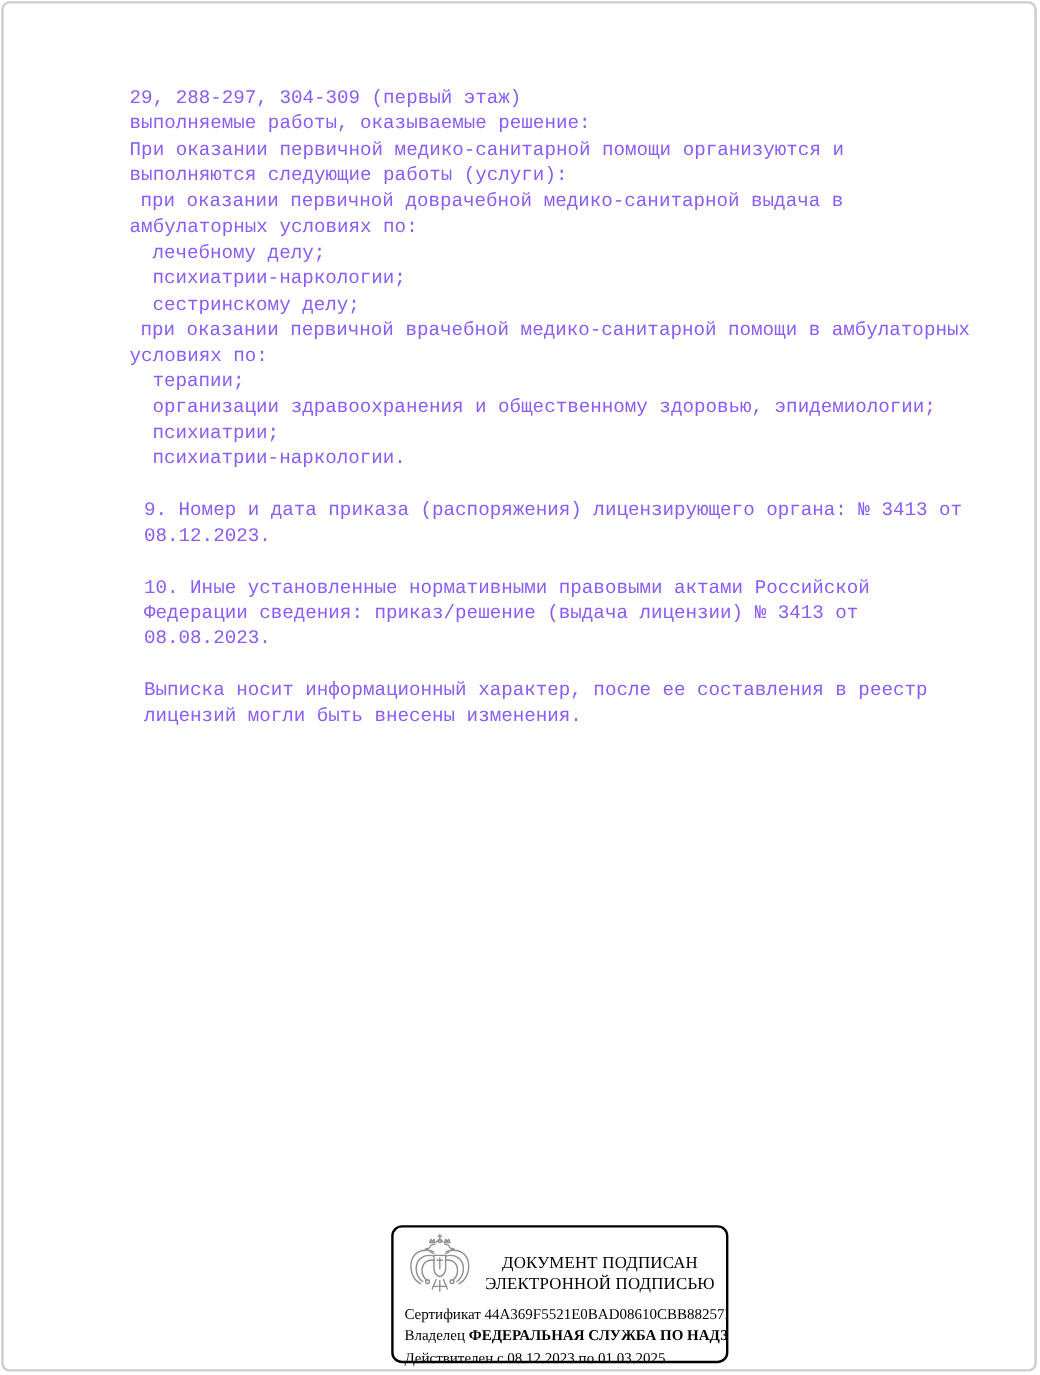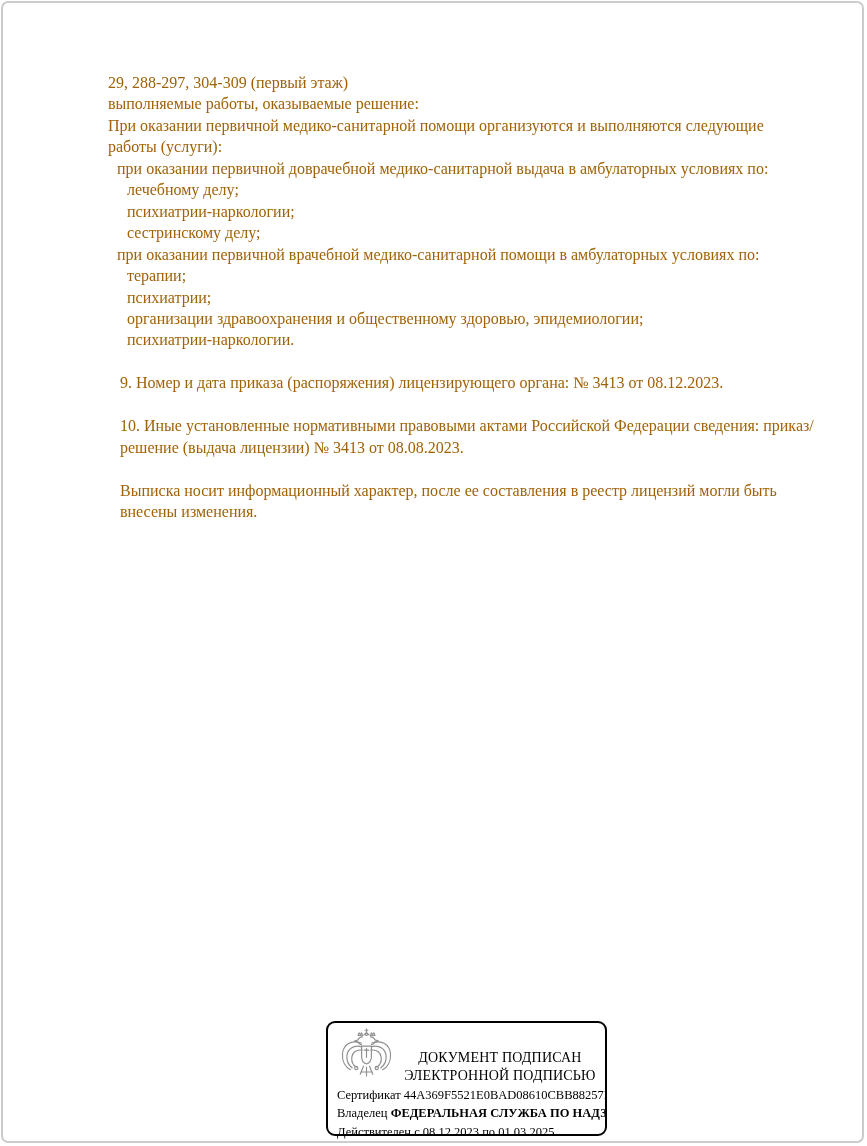--- a/index.html
+++ b/index.html
@@ -17,43 +17,44 @@
     width: 859px; height: 1138px;
     background: #ffffff;
     border: 2px solid #cccccc;
     border-radius: 7px;
   }
   .content {
     position: absolute;
     left: 105px;
     top: 69px;
     width: 708px;
-    color: #a16207;
+    color: #8b5cf6;
     font-size: 16px;
     line-height: 21.45px;
+    font-family: Liberation Mono, monospace;
   }
   .content p { margin: 0; }
   .content p.indent1 { text-indent: 9px; }
   .content p.indent2 { padding-left: 19px; }
   .content p.gap { margin-top: 21.45px; margin-left: 12px; }
 
   .stamp {
     position: absolute;
     left: 323px;
     top: 1018px;
     width: 277px;
     height: 111px;
     background: #ffffff;
     border: 2px solid #000000;
     border-radius: 9px;
     color: #000000;
   }
   .stamp-head {
     display: flex;
-    align-items: flex-end;
+    align-items: center;
   }
   .eagle {
     flex: 0 0 auto;
     margin: 4px 0 0 10px;
   }
   .stamp-title {
     flex: 1 1 auto;
     text-align: center;
     padding-top: 17px;
     font-size: 14px;
@@ -83,22 +84,22 @@
   <div class="content">
     <p>29, 288-297, 304-309 (первый этаж)</p>
     <p>выполняемые работы, оказываемые решение:</p>
     <p>При оказании первичной медико-санитарной помощи организуются и выполняются следующие работы (услуги):</p>
     <p class="indent1">при оказании первичной доврачебной медико-санитарной выдача в амбулаторных условиях по:</p>
     <p class="indent2">лечебному делу;</p>
     <p class="indent2">психиатрии-наркологии;</p>
     <p class="indent2">сестринскому делу;</p>
     <p class="indent1">при оказании первичной врачебной медико-санитарной помощи в амбулаторных условиях по:</p>
     <p class="indent2">терапии;</p>
+    <p class="indent2">организации здравоохранения и общественному здоровью, эпидемиологии;</p>
     <p class="indent2">психиатрии;</p>
-    <p class="indent2">организации здравоохранения и общественному здоровью, эпидемиологии;</p>
     <p class="indent2">психиатрии-наркологии.</p>
     <p class="gap">9. Номер и дата приказа (распоряжения) лицензирующего органа: № 3413 от 08.12.2023.</p>
     <p class="gap">10. Иные установленные нормативными правовыми актами Российской Федерации сведения: приказ/решение (выдача лицензии) № 3413 от 08.08.2023.</p>
     <p class="gap">Выписка носит информационный характер, после ее составления в реестр лицензий могли быть внесены изменения.</p>
   </div>
 
   <div class="stamp">
     <div class="stamp-head">
       <svg class="eagle" width="57" height="57" viewBox="0 0 64 64" fill="none" stroke="#8f8f8f" stroke-width="1.3" stroke-linecap="round" stroke-linejoin="round">
 

